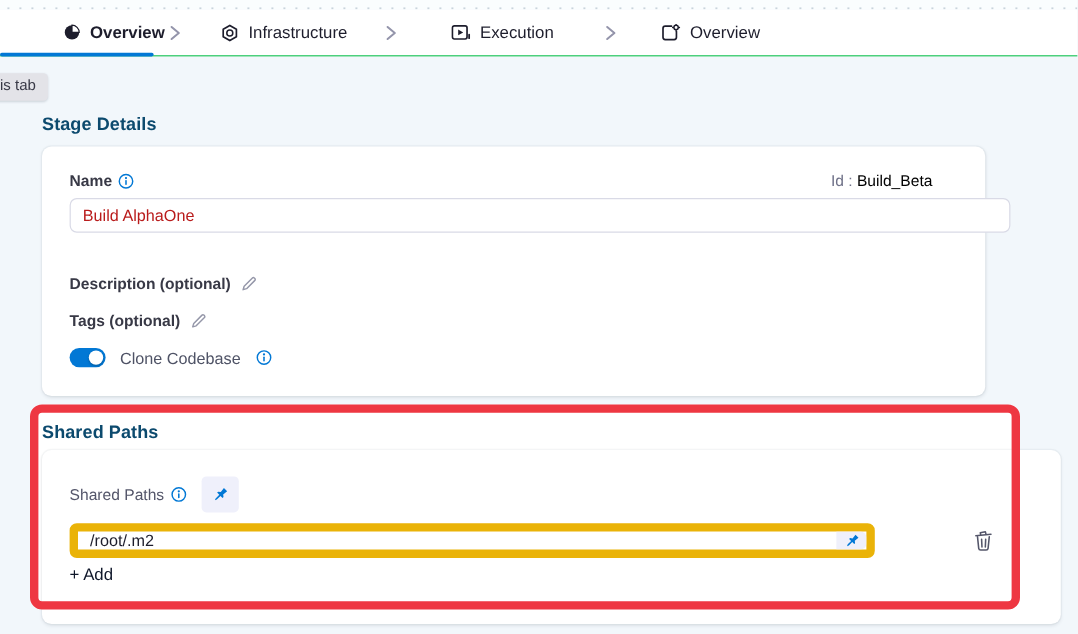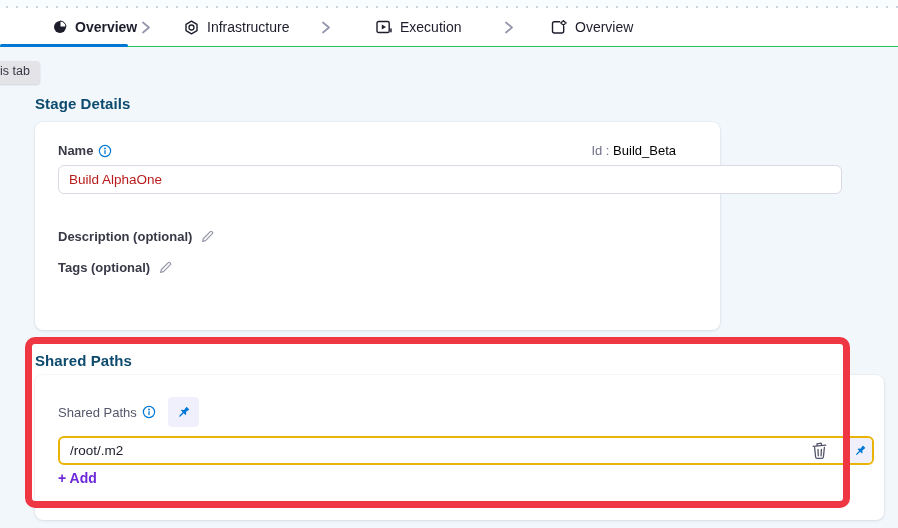--- a/index.html
+++ b/index.html
@@ -47,21 +47,21 @@
   .section-heading {
     position:absolute; font-size:15px; font-weight:700; color:#0c4a6e; letter-spacing:.1px;
   }
   .h-stage { left:35px; top:95px; }
   .h-shared { left:35px; top:352px; z-index:4; }
 
   .card {
     position:absolute; background:#fff; border-radius:8px;
     box-shadow:0 1px 3px rgba(40,50,70,.10), 0 0 0 1px rgba(40,50,70,.03);
   }
-  .card1 { left:35px; top:122px; width:685px; height:208px; }
+  .card1 { left:35px; top:122px; width:786px; height:208px; }
   .card2 { left:35px; top:375px; width:849px; height:145px; z-index:3; }
 
   .field-label { font-size:13px; font-weight:600; color:#383946; display:flex; align-items:center; gap:5px; }
   .soft-label  { font-size:13px; font-weight:400; color:#54566a; display:flex; align-items:center; gap:5px; }
 
   .name-row { position:absolute; left:23px; top:21px; }
   .id-row { position:absolute; right:44px; top:21px; font-size:13px; color:#6f7188; }
   .id-row a { color:#000000; text-decoration:none; }
 
   .text-input {
@@ -93,39 +93,39 @@
     position:absolute; left:25px; top:337px; width:825px; height:171px;
     border:7px solid #ee3742; border-radius:10px; z-index:6; pointer-events:none;
   }
 
   .sp-label-row { position:absolute; left:23px; top:22px; display:flex; align-items:center; }
   .pin-btn {
     margin-left:12px; width:31px; height:30px; background:#eff0fb; border:none; border-radius:4px;
     display:flex; align-items:center; justify-content:center; cursor:pointer;
   }
   .sp-input-wrap {
-    position:absolute; left:23px; top:61px; width:816px; height:29px;
-    border:2px solid #eab308; border-radius:6px; background:#fff;
+    position:absolute; left:23px; top:61px; width:671px; height:29px;
+    border:7px solid #eab308; border-radius:6px; background:#fff;
     display:flex; overflow:hidden;
   }
   .sp-input-wrap input {
     flex:1; border:none; outline:none; font-family:"Liberation Sans",sans-serif;
     font-size:13.5px; color:#1d1d2c; padding:0 10px; background:transparent;
   }
   .pin-seg {
     width:25px; display:flex; align-items:center; justify-content:center;
     background:#eff0fb; cursor:pointer; border-radius:0 5px 5px 0;
   }
   .trash-btn {
     position:absolute; left:771px; top:62px; width:26px; height:26px;
     background:none; border:none; cursor:pointer; display:flex; align-items:center; justify-content:center;
   }
   .add-link {
-    position:absolute; left:23px; top:95px; font-size:14px; font-weight:700;
-    color:#6d28d9; text-decoration:none; cursor:pointer;text-align:center;
+    position:absolute; left:23px; top:95px; font-size:14px; font-weight:400;
+    color:#0f172a; text-decoration:none; cursor:pointer;text-align:center;
   }
 
   .info-i { display:inline-flex; }
   svg { display:block; }
 </style>
 </head>
 <body>
 
 <div class="stage">
 
@@ -232,20 +232,33 @@
 
     <div class="tags-row field-label">
       <span>Tags (optional)</span>
       <span style="margin-left:3px;">
         <svg width="15" height="15" viewBox="0 0 15 15">
           <path d="M2.6 12.4 l.85-2.9 6.9-6.9 a1.05 1.05 0 0 1 1.5 0 l.55.55 a1.05 1.05 0 0 1 0 1.5 l-6.9 6.9 z" fill="none" stroke="#9597a9" stroke-width="1.2" stroke-linejoin="round"></path>
         </svg>
       </span>
     </div>
 
+    <div class="toggle-row">
+      <div class="toggle">
+        <div class="knob"></div>
+      </div>
+      <span style="font-size:13.5px; color:#4f5366;">Clone Codebase</span>
+      <span class="info-i">
+        <svg width="14" height="14" viewBox="0 0 14 14">
+          <circle cx="7" cy="7" r="5.6" fill="none" stroke="#0278d5" stroke-width="1.2"></circle>
+          <circle cx="7" cy="4.4" r="0.95" fill="#0278d5"></circle>
+          <rect x="6.35" y="6.1" width="1.3" height="4.1" rx="0.6" fill="#0278d5"></rect>
+        </svg>
+      </span>
+    </div>
   </div>
 
   <div class="hl-fill"></div>
 
   <div class="section-heading h-shared">Shared Paths</div>
 
   <div class="card card2">
 
     <div class="sp-label-row">
       <span class="soft-label">

